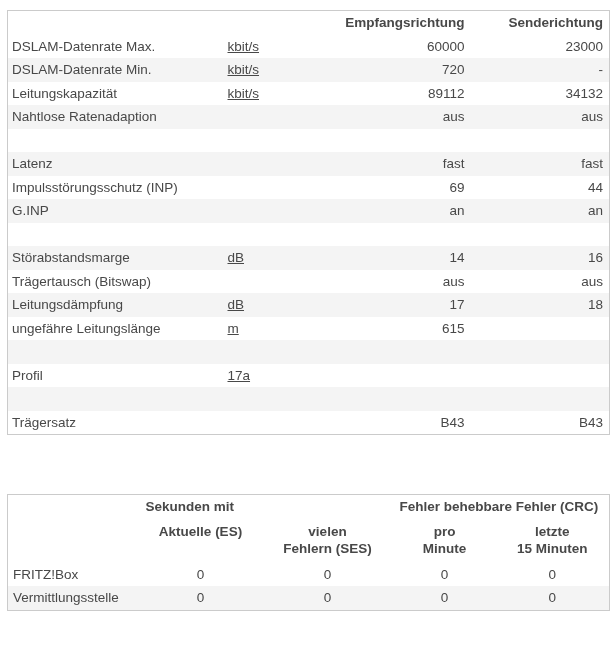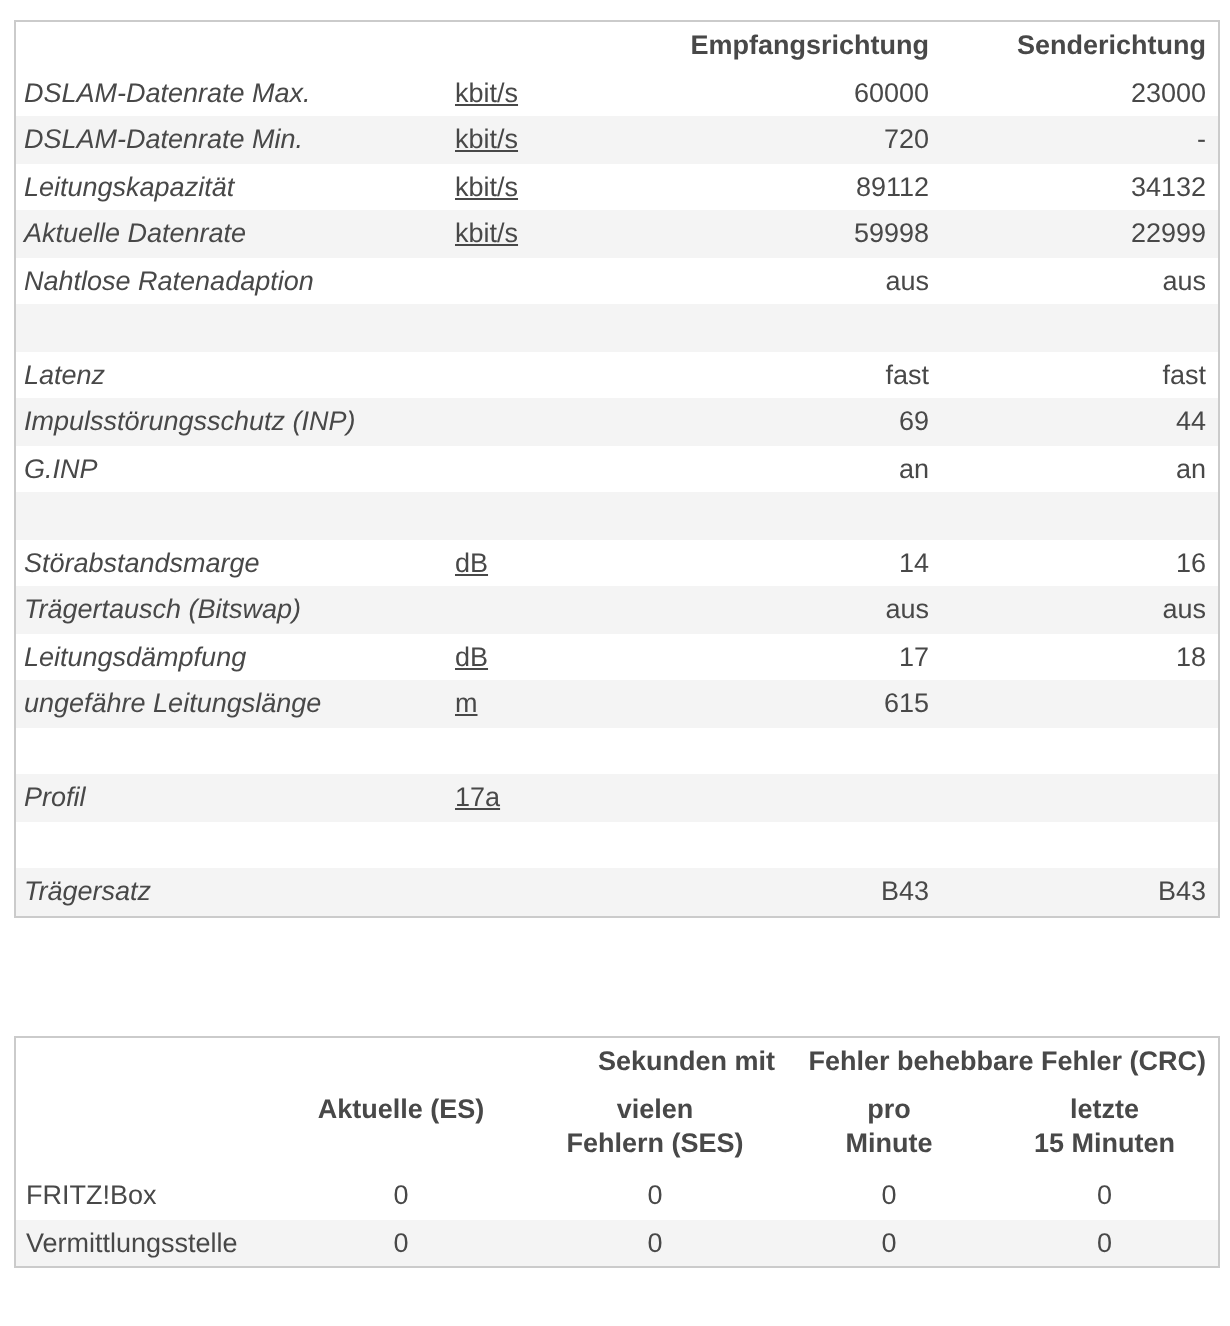--- a/index.html
+++ b/index.html
@@ -32,30 +32,30 @@
     vertical-align: middle;
     font-size: 13.5px;
     color: #484848;
     overflow: hidden;
     white-space: nowrap;
   }
   th { font-weight: bold; }
 
   
   .dsl-table tbody tr:nth-child(even) td { background: #f4f4f4; }
-  .dsl-table .c-label { text-align: left; padding-left: 4px; font-style: italic; }
+  .dsl-table .c-label { text-align: left; padding-left: 4px; }
   .dsl-table .c-unit  { text-align: left; padding-left: 2px; text-decoration: underline; }
   .dsl-table .c-num   { text-align: right; }
 
   
   .err-table { margin-top: 59px; }
   .err-table tbody tr:nth-child(even) td { background: #f4f4f4; }
   .err-table .c-label { text-align: left; padding-left: 5px; margin-left: 24px; }
   .err-table .c-val   { text-align: center; }
-  .err-table th.group { text-align: right; }
+  .err-table th.group { text-align: left; }
   .err-table tr.subhead th {
     height: 44px;
     vertical-align: top;
     text-align: center;
     padding-top: 4px;
     line-height: 17px;
   }
 </style>
 </head>
 <body>
@@ -88,26 +88,20 @@
         <td class="c-label">DSLAM-Datenrate Min.</td>
         <td class="c-unit">kbit/s</td>
         <td class="c-num">720</td>
         <td class="c-num">-</td>
       </tr>
       <tr>
         <td class="c-label">Leitungskapazität</td>
         <td class="c-unit">kbit/s</td>
         <td class="c-num">89112</td>
         <td class="c-num">34132</td>
-      </tr>
-      <tr>
-        <td class="c-label">Aktuelle Datenrate</td>
-        <td class="c-unit">kbit/s</td>
-        <td class="c-num">59998</td>
-        <td class="c-num">22999</td>
       </tr>
       <tr>
         <td class="c-label">Nahtlose Ratenadaption</td>
         <td class="c-unit"></td>
         <td class="c-num">aus</td>
         <td class="c-num">aus</td>
       </tr>
       <tr>
         <td class="c-label"></td>
         <td class="c-unit"></td>

